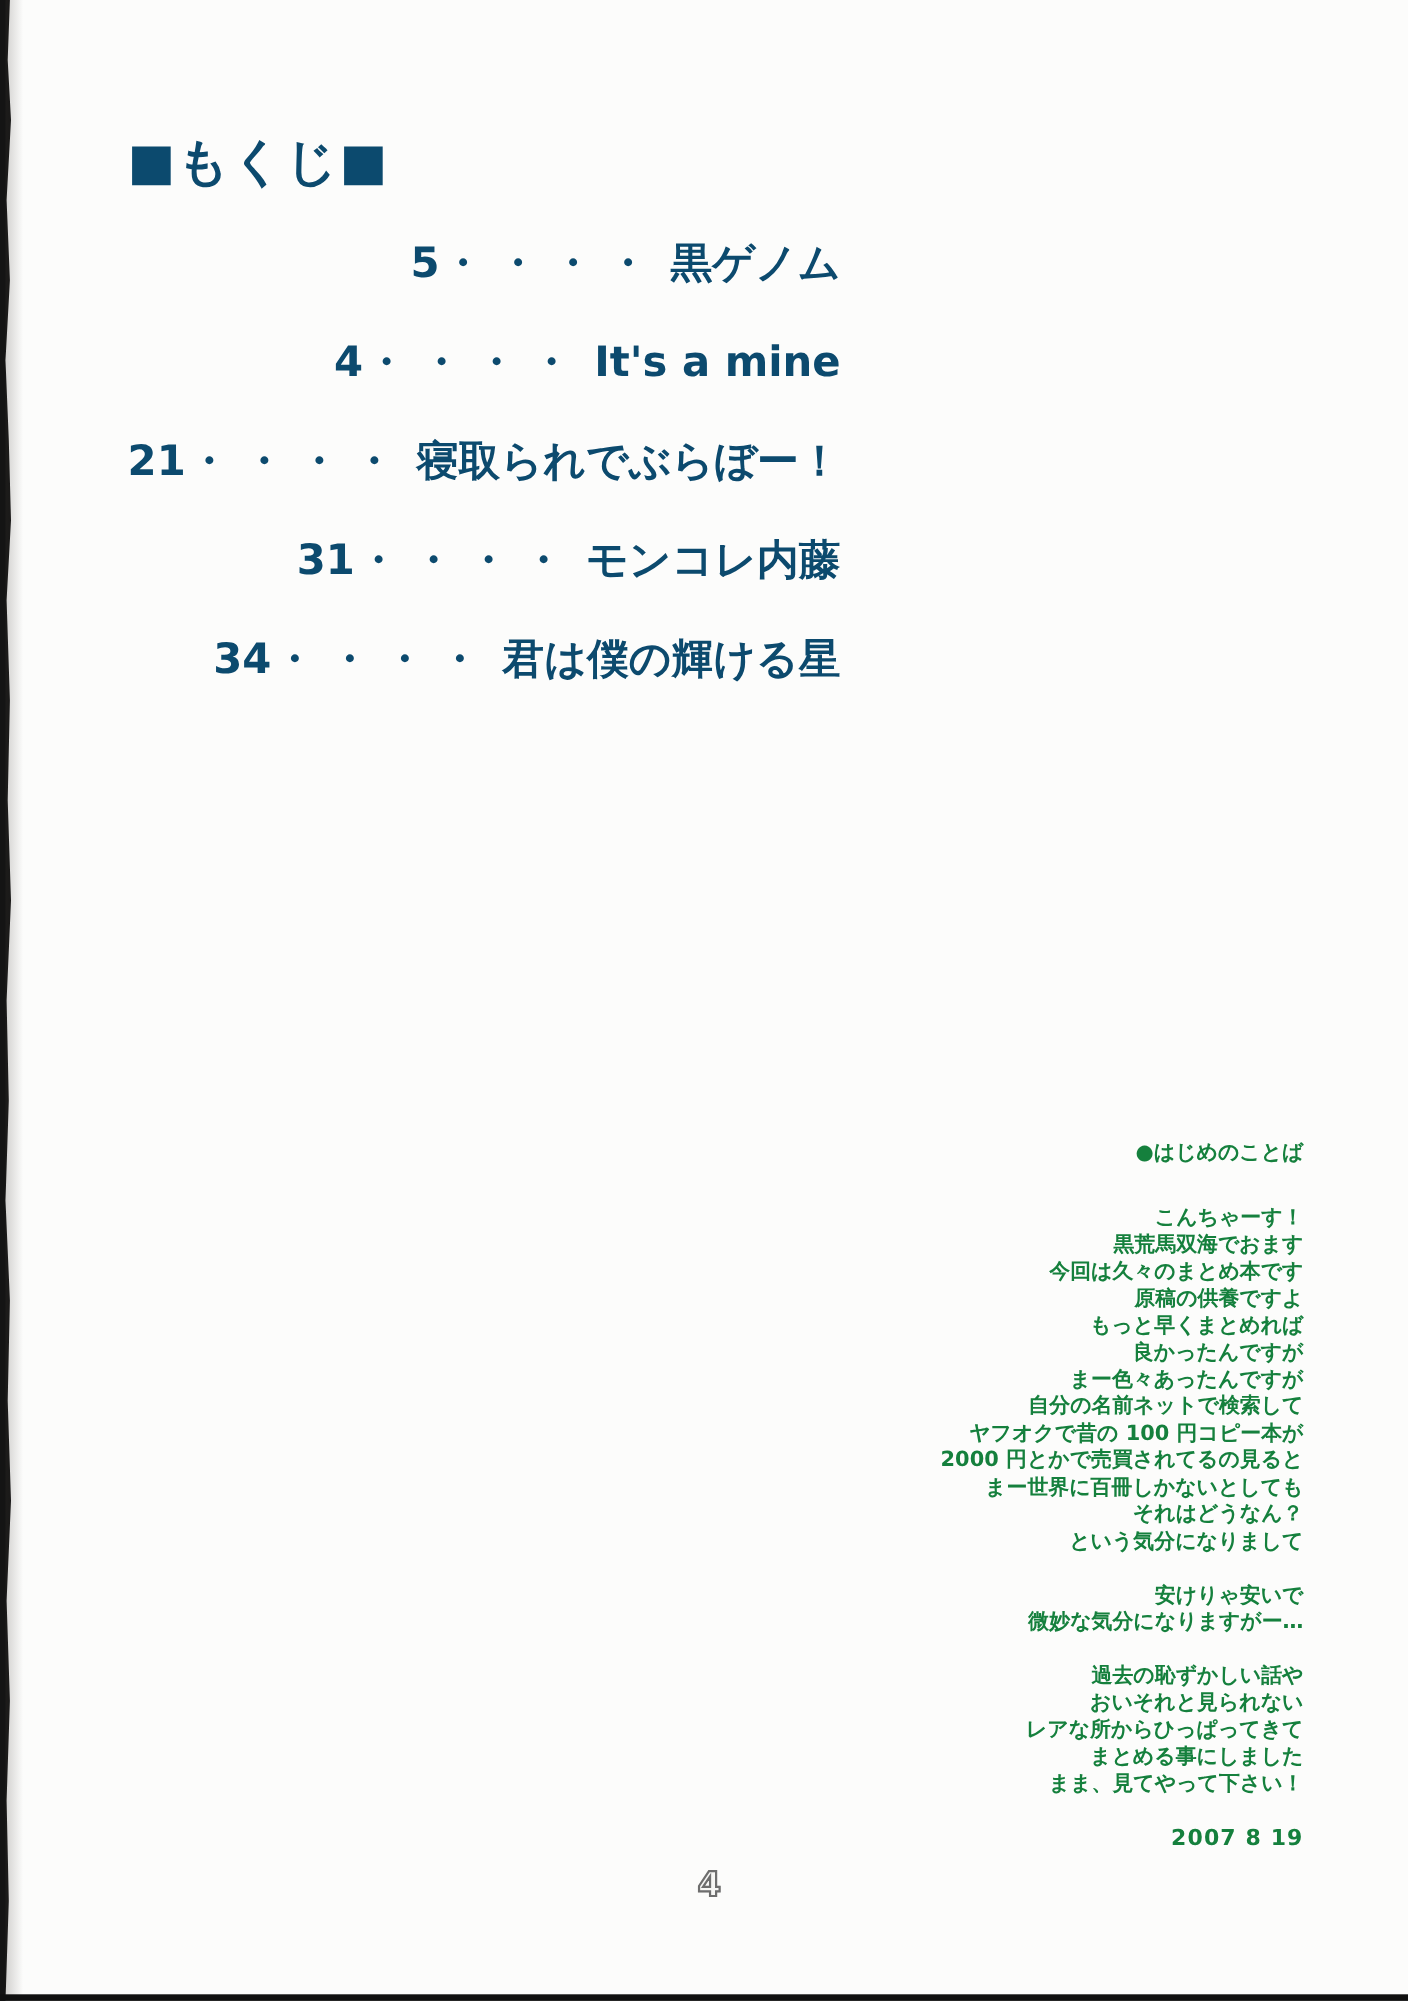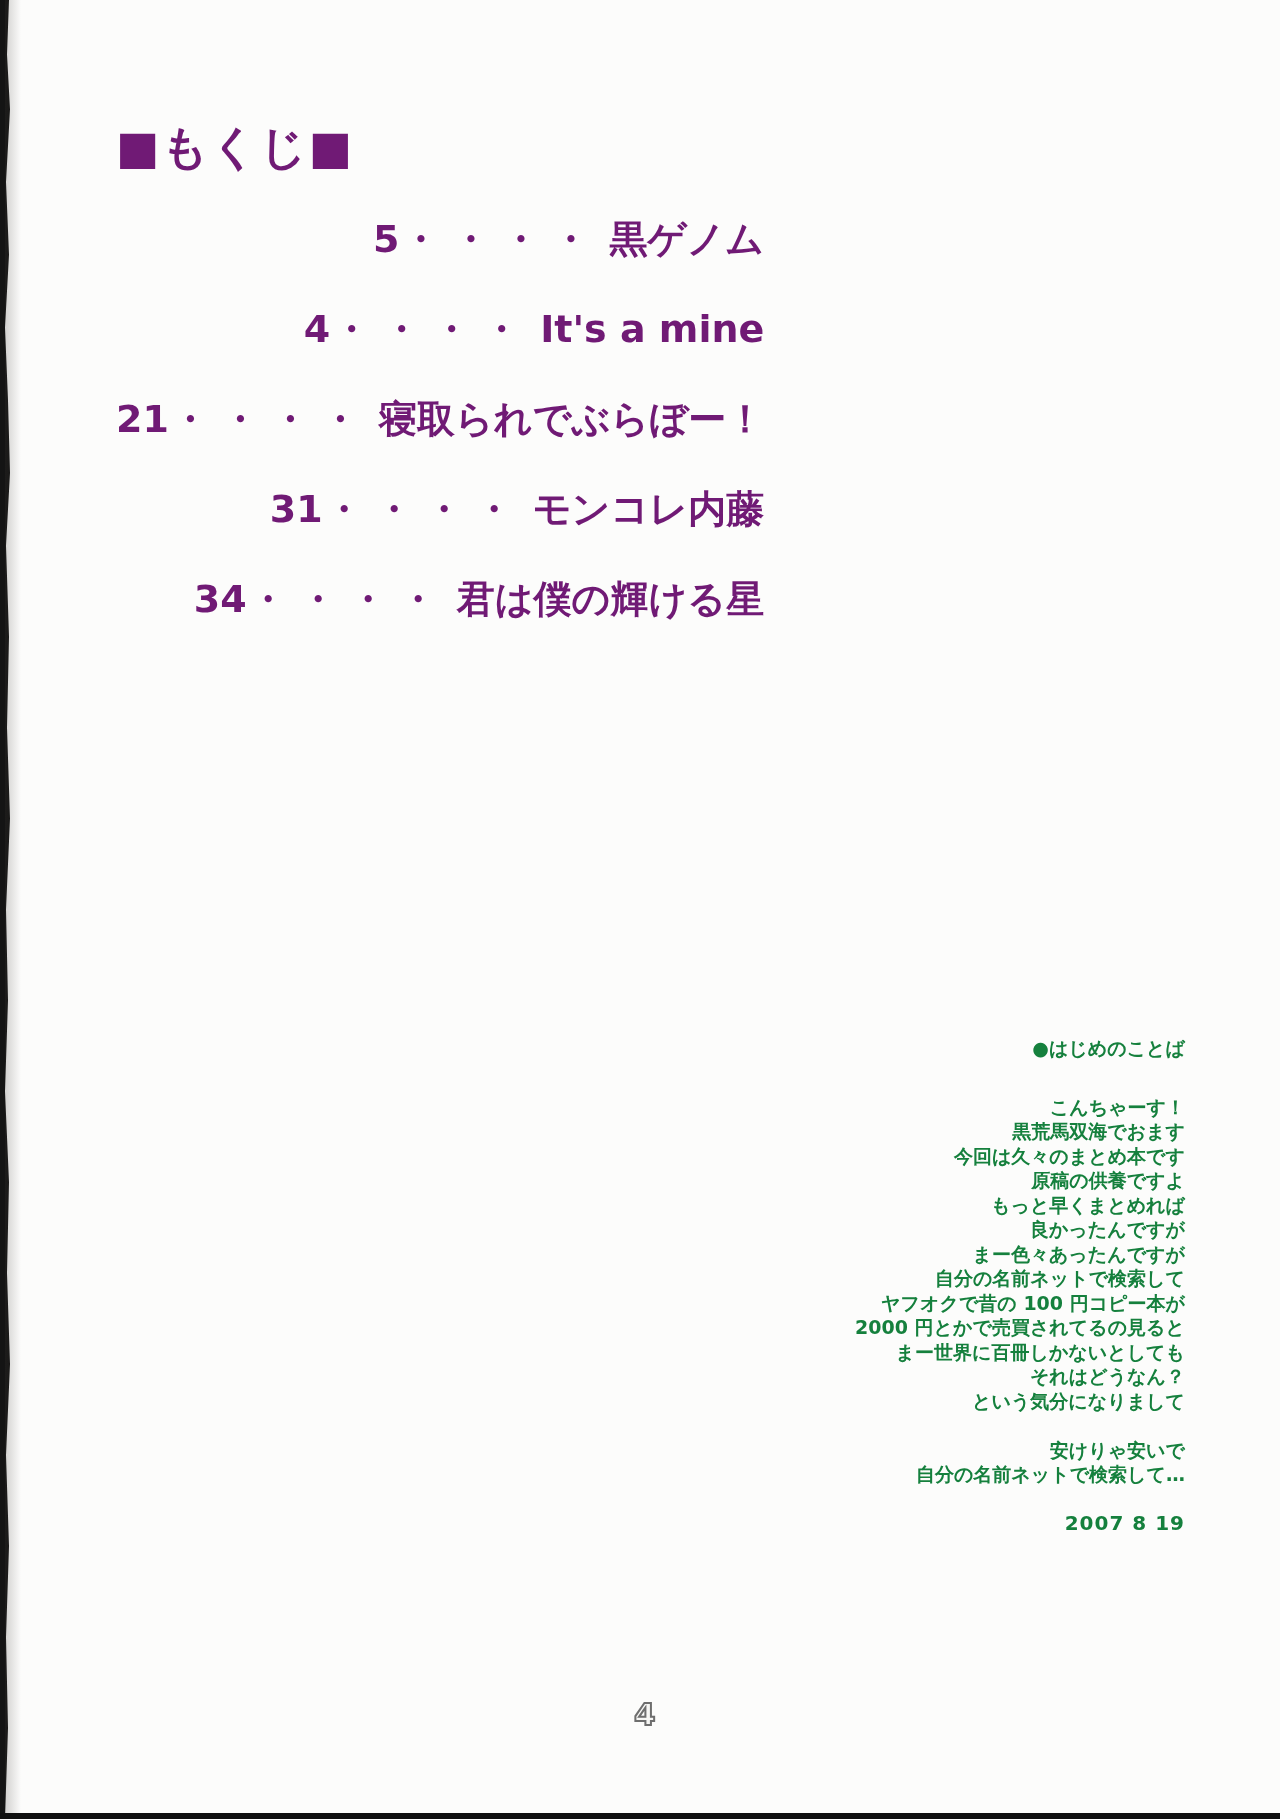--- a/index.html
+++ b/index.html
@@ -25,21 +25,21 @@
     position: absolute; left: 5px; top: 0; bottom: 0; width: 16px;
     background: linear-gradient(to right, rgba(60,55,50,0.22), rgba(60,55,50,0));
     pointer-events: none;
   }
   .edge-bottom {
     position: absolute; left: 0; right: 0; bottom: 0; height: 6px;
     background: #101010;
   }
 
   
-  .toc { position: absolute; left: 116px; top: 120px; color: #701a75; }
+  .toc { position: absolute; left: 116px; top: 120px; color: #0c4a6e; }
   .toc-header {
     margin: 0; font-size: 46px; font-weight: bold; letter-spacing: 2px;
     line-height: 54px;
   }
   .toc-list { margin-top: 44px; text-align: right; }
   .toc-entry {
     height: 90px; font-size: 38px; font-weight: bold; line-height: 42px;
     white-space: nowrap;
   }
   .toc-page { display: inline-block; min-width: 48px; }
@@ -113,21 +113,28 @@
           <div class="fw-line">まー色々あったんですが</div>
           <div class="fw-line">自分の名前ネットで検索して</div>
           <div class="fw-line">ヤフオクで昔の 100 円コピー本が</div>
           <div class="fw-line">2000 円とかで売買されてるの見ると</div>
           <div class="fw-line">まー世界に百冊しかないとしても</div>
           <div class="fw-line">それはどうなん？</div>
           <div class="fw-line">という気分になりまして</div>
         </div>
         <div class="fw-para">
           <div class="fw-line">安けりゃ安いで</div>
-          <div class="fw-line">自分の名前ネットで検索して…</div>
+          <div class="fw-line">微妙な気分になりますがー…</div>
+        </div>
+        <div class="fw-para">
+          <div class="fw-line">過去の恥ずかしい話や</div>
+          <div class="fw-line">おいそれと見られない</div>
+          <div class="fw-line">レアな所からひっぱってきて</div>
+          <div class="fw-line">まとめる事にしました</div>
+          <div class="fw-line">まま、見てやって下さい！</div>
         </div>
       </div>
     <div class="fw-date">2007 8 19</div>
   </div>
 
   <div class="page-number">4</div>
 
 </div>
 
 </body></html>

